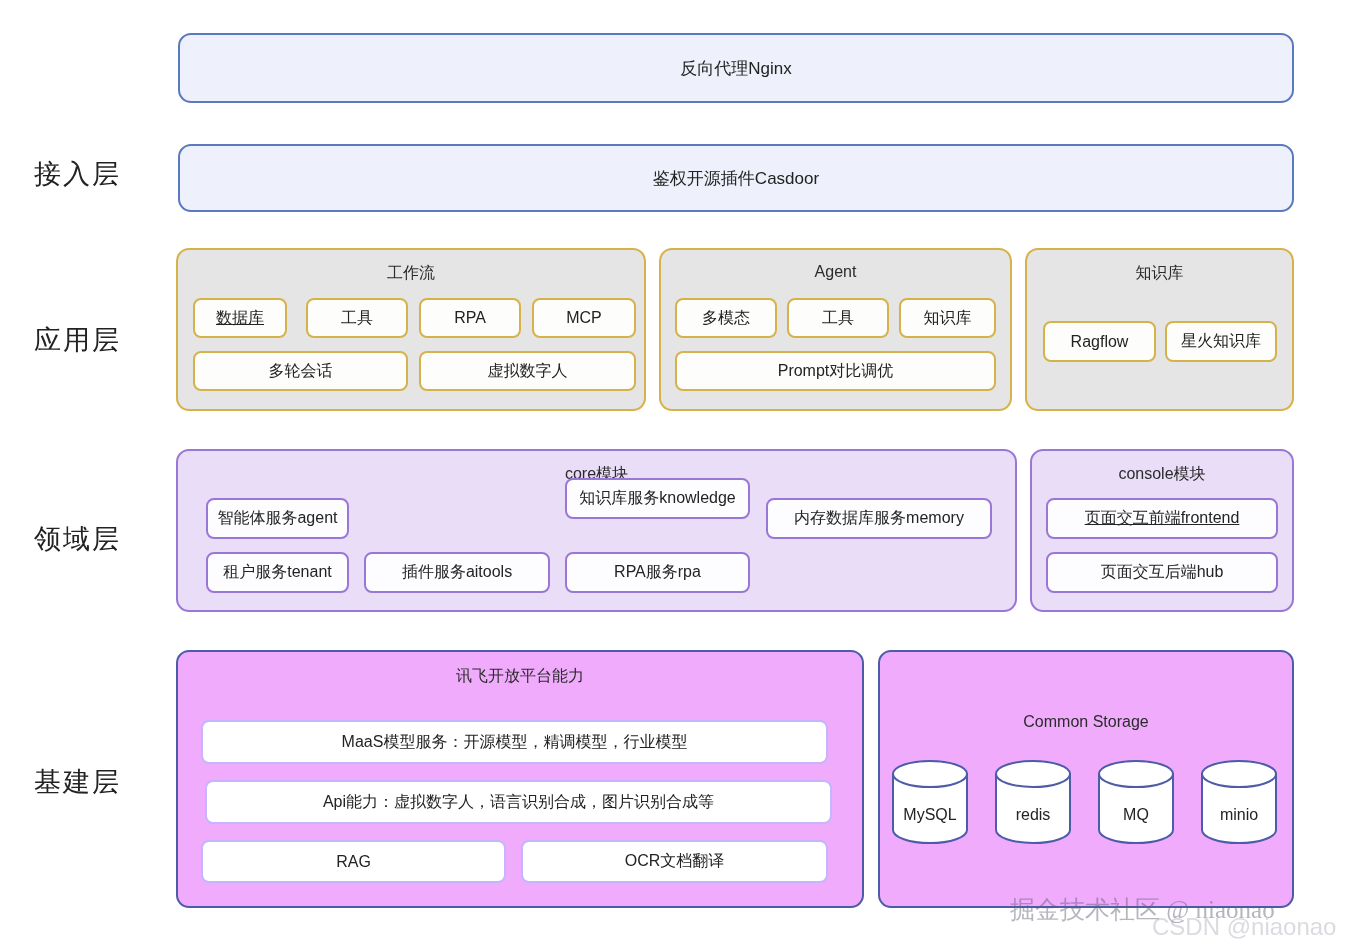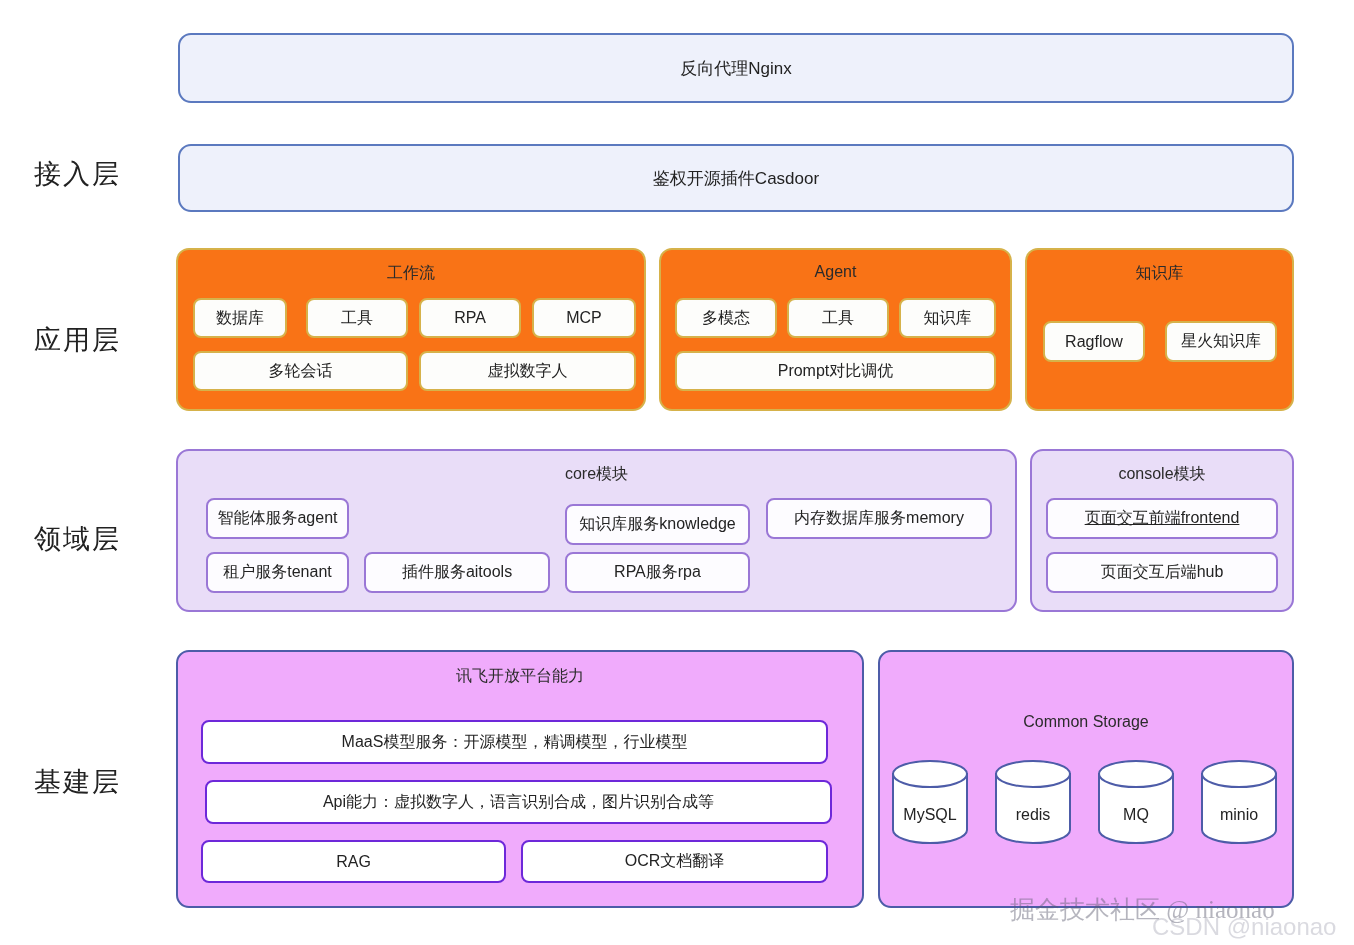--- a/index.html
+++ b/index.html
@@ -51,21 +51,21 @@
     font-size: 17px;
     color: #222;
   }
 
   
   .panel-yellow {
     background: #fbeecb;
     border: 2px solid #d9b котор;
   }
   .panel-yellow {
-    background: #f97316;
+    background: #e5e5e5;
     border: 2px solid #d6b24a;
   }
   .panel-title {
     position: absolute;
     left: 0;
     right: 0;
     text-align: center;
     font-size: 16px;
     color: #2b2b2b;
   }
@@ -92,21 +92,21 @@
     border: 2px solid #9a77d6;
     background: #fdfcff;
   }
 
   
   .panel-peri {
     background: #f0abfc;
     border: 2px solid #4d5ca8;
   }
   .chip-peri {
-    border: 2px solid #6d28d9;
+    border: 2px solid #c4b5fd;
     background: #ffffff;
   }
 
   
   .cyl {
     position: absolute;
   }
   .cyl svg { display: block; }
   .cyl-label {
     position: absolute;
@@ -152,46 +152,46 @@
   <div class="band bar-blue" style="left:178px; top:33px; width:1116px; height:70px;">
     <span>反向代理Nginx</span>
   </div>
   <div class="band bar-blue" style="left:178px; top:144px; width:1116px; height:68px;">
     <span>鉴权开源插件Casdoor</span>
   </div>
 
   <div class="band panel-yellow" style="left:176px; top:248px; width:470px; height:163px;">
     <div class="panel-title" style="top:13px;">工作流</div>
   </div>
-  <div class="chip chip-yellow" style="left:193px; top:298px; width:94px; height:40px;">数据库</div>
+  <div class="chip chip-yellow" style="left:193px; top:298px; width:94px; height:40px;text-decoration:underline;">数据库</div>
   <div class="chip chip-yellow" style="left:306px; top:298px; width:102px; height:40px;">工具</div>
   <div class="chip chip-yellow" style="left:419px; top:298px; width:102px; height:40px;">RPA</div>
   <div class="chip chip-yellow" style="left:532px; top:298px; width:104px; height:40px;">MCP</div>
   <div class="chip chip-yellow" style="left:193px; top:351px; width:215px; height:40px;">多轮会话</div>
   <div class="chip chip-yellow" style="left:419px; top:351px; width:217px; height:40px;">虚拟数字人</div>
 
   <div class="band panel-yellow" style="left:659px; top:248px; width:353px; height:163px;">
     <div class="panel-title" style="top:13px;">Agent</div>
   </div>
   <div class="chip chip-yellow" style="left:675px; top:298px; width:102px; height:40px;">多模态</div>
   <div class="chip chip-yellow" style="left:787px; top:298px; width:102px; height:40px;">工具</div>
   <div class="chip chip-yellow" style="left:899px; top:298px; width:97px; height:40px;">知识库</div>
   <div class="chip chip-yellow" style="left:675px; top:351px; width:321px; height:40px;">Prompt对比调优</div>
 
   <div class="band panel-yellow" style="left:1025px; top:248px; width:269px; height:163px;">
     <div class="panel-title" style="top:13px;">知识库</div>
   </div>
-  <div class="chip chip-yellow" style="left:1043px; top:321px; width:102px; height:41px;">Ragflow</div>
+  <div class="chip chip-yellow" style="left:1043px; top:321px; width:113px; height:41px;">Ragflow</div>
   <div class="chip chip-yellow" style="left:1165px; top:321px; width:112px; height:41px;">星火知识库</div>
 
   <div class="band panel-purple" style="left:176px; top:449px; width:841px; height:163px;">
     <div class="panel-title" style="top:13px;">core模块</div>
   </div>
   <div class="chip chip-purple" style="left:206px; top:498px; width:143px; height:41px;">智能体服务agent</div>
-  <div class="chip chip-purple" style="left:565px; top:504px; width:185px; height:41px;">知识库服务knowledge</div>
+  <div class="chip chip-purple" style="left:565px; top:478px; width:185px; height:41px;">知识库服务knowledge</div>
   <div class="chip chip-purple" style="left:766px; top:498px; width:226px; height:41px;">内存数据库服务memory</div>
   <div class="chip chip-purple" style="left:206px; top:552px; width:143px; height:41px;">租户服务tenant</div>
   <div class="chip chip-purple" style="left:364px; top:552px; width:186px; height:41px;">插件服务aitools</div>
   <div class="chip chip-purple" style="left:565px; top:552px; width:185px; height:41px;">RPA服务rpa</div>
 
   <div class="band panel-purple" style="left:1030px; top:449px; width:264px; height:163px;">
     <div class="panel-title" style="top:13px;">console模块</div>
   </div>
   <div class="chip chip-purple" style="left:1046px; top:498px; width:232px; height:41px;text-decoration:underline;">页面交互前端frontend</div>
   <div class="chip chip-purple" style="left:1046px; top:552px; width:232px; height:41px;">页面交互后端hub</div>

